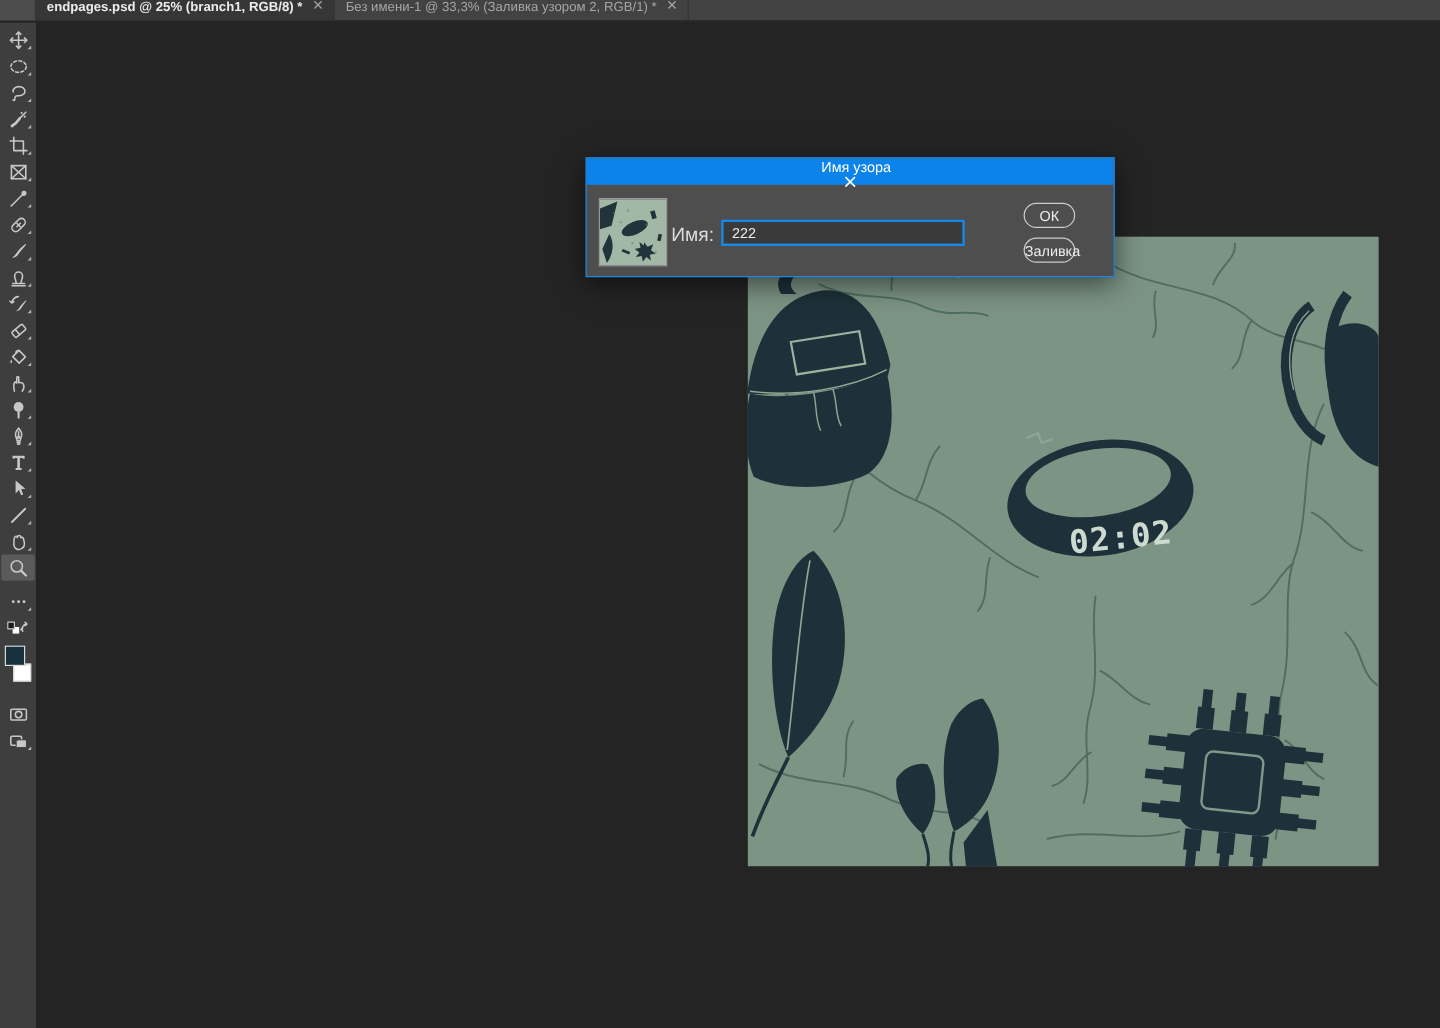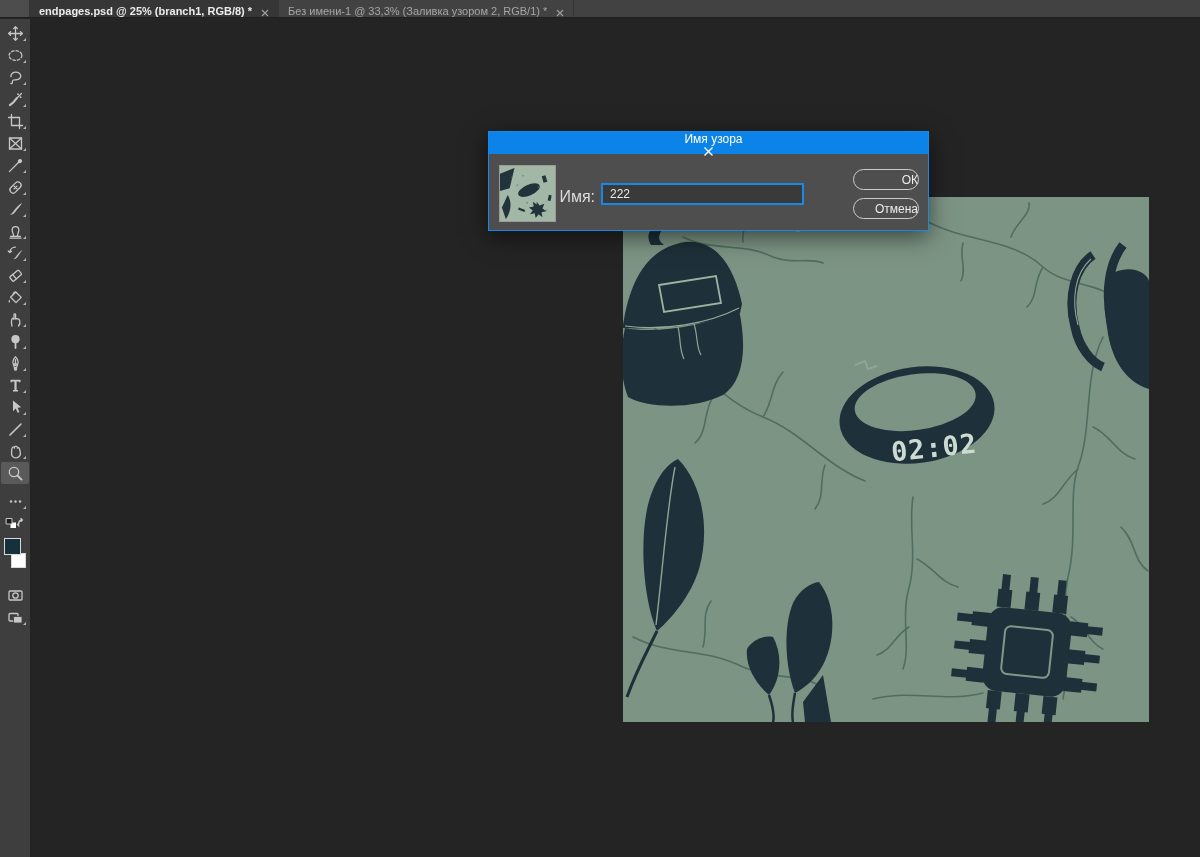--- a/index.html
+++ b/index.html
@@ -4,21 +4,21 @@
 <style>
   * { margin:0; padding:0; box-sizing:border-box; }
   html,body { width:1200px; height:857px; overflow:hidden; background:#242424;
               font-family:"Liberation Sans", sans-serif; }
   .app { position:relative; width:1200px; height:857px; background:#242424; }
 
   
   .tabbar { position:absolute; top:0; left:0; right:0; height:18px; background:#424242;
             display:flex; align-items:stretch; border-bottom:1px solid #1f1f1f; }
   .tabbar-corner { width:30px; background:#4d4d4d; border-right:1px solid #353535; }
-  .doc-tab { display:flex; align-items:flex-end; padding:0 9px; font-size:11px; color:#a5a5a5;
+  .doc-tab { display:flex; align-items:flex-start; padding:0 9px; font-size:11px; color:#a5a5a5;
              border-right:1px solid #353535; cursor:default; white-space:nowrap; }
   .doc-tab.active { background:#363636; color:#ececec; font-weight:bold; }
   .doc-tab .tab-close { margin-left:9px; display:flex; align-items:center; }
 
   
   .toolbar { position:absolute; top:19px; left:0; bottom:0; width:30px; background:#3e3e3e;
              display:flex; flex-direction:column; align-items:center; padding-top:3px; }
   .tool { position:relative; width:28px; height:22px; display:flex; align-items:center;
           justify-content:center; background:transparent; border:none; cursor:pointer; }
   .tool svg { stroke:#c7c7c7; fill:none; stroke-width:1.3; stroke-linecap:round; stroke-linejoin:round; }
@@ -45,23 +45,23 @@
   .dialog-close { width:26px; height:22px; display:flex; align-items:center; justify-content:center;
                   background:transparent; border:none; cursor:pointer; }
   .dialog-body { position:relative; height:76px; }
   .dlg-thumb { position:absolute; left:10px; top:11px; width:57px; height:57px;
                border:1px solid #9a9a9a; }
   .dlg-label { position:absolute; left:0; top:34px; width:106px; text-align:right;
                font-size:16px; color:#dcdcdc; }
   .dlg-input { position:absolute; left:112px; top:29px; width:203px; height:22px;
                background:#3a3a3a; border:2px solid #1989e8; color:#eaeaea; font-size:12px;
                padding:0 7px; font-family:"Liberation Sans", sans-serif; outline:none; }
-  .dlg-btn { position:absolute; left:364px; width:66px; height:21px; border-radius:11px;
+  .dlg-btn { position:absolute; left:364px; width:43px; height:21px; border-radius:11px;
              border:1px solid #cccccc; background:transparent; color:#ececec; font-size:12px;
-             font-family:"Liberation Sans", sans-serif; cursor:pointer; line-height:18px;text-align:right; }
+             font-family:"Liberation Sans", sans-serif; cursor:pointer; line-height:18px; }
   .btn-ok { top:15px; }
   .btn-cancel { top:44px; }
 </style>
 </head>
 <body>
 
 <div class="app">
 
   <div class="tabbar">
     <div class="tabbar-corner"></div>
@@ -405,17 +405,17 @@
               <circle cx="18" cy="20" r="1"></circle>
             <circle cx="28" cy="38" r="1"></circle>
               <circle cx="48" cy="46" r="1"></circle>
               <circle cx="12" cy="12" r="1"></circle>
           </g>
         </svg>
       </div>
       <label class="dlg-label">Имя:</label>
       <input class="dlg-input" type="text" value="222" style="">
       <button class="dlg-btn btn-ok">ОК</button>
-      <button class="dlg-btn btn-cancel">Отмена</button>
+      <button class="dlg-btn btn-cancel">Заливка</button>
     </div>
   </div>
 
 </div>
 
 </body></html>

